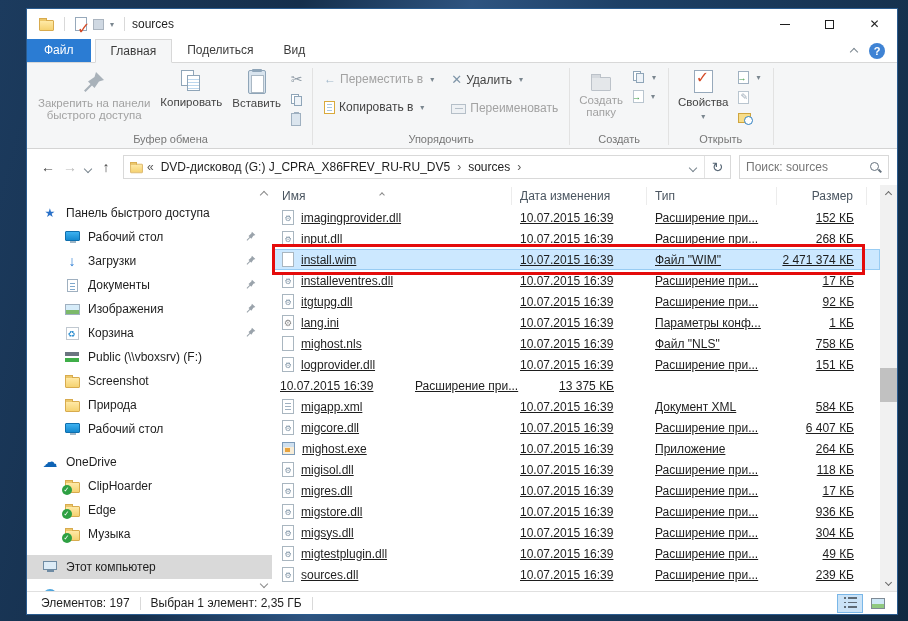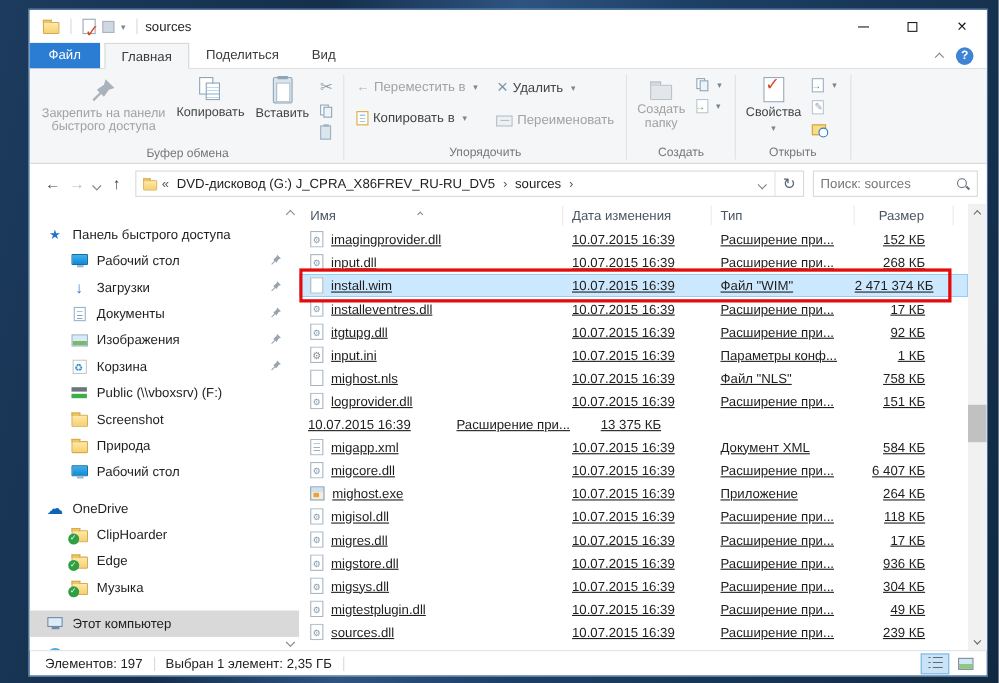--- a/index.html
+++ b/index.html
@@ -134,21 +134,21 @@
 
   
   .filelist { flex:1; position:relative; padding-right:17px; overflow:hidden; }
   .flhead { height:22px; display:flex; align-items:center; color:#4a5560; position:relative; }
   .hcell { border-right:1px solid #ececec; height:18px; display:flex; align-items:center; }
   .sort-caret { position:absolute; left:108px; top:1px; }
   .sort-caret .chev { width:4px; height:4px; border-color:#8a8a8a; }
   .c-name { width:240px; padding-left:10px; display:flex; align-items:center; gap:7px; overflow:hidden; }
   .c-date { width:135px; padding-left:8px; }
   .c-type { width:130px; padding-left:8px; }
-  .c-size { width:90px; text-align:right; padding-right:26px; display:block; }
+  .c-size { width:90px; text-align:right; padding-right:13px; display:block; }
   .frow { height:21px; display:flex; align-items:center; position:relative;text-decoration:underline; }
   .frow .c-name { color:#1e1e1e; }
   .frow span { white-space:nowrap; }
   .frow.selected { background:#cce8ff; box-shadow:inset 0 0 0 1px #98ccf3; }
   .red-box { position:absolute; left:0; top:59px; width:593px; height:31px; border:3px solid #e40b0b; z-index:5; pointer-events:none; }
 
   .fic { width:12px; height:15px; background:#fff; border:1px solid #a9b6c0; position:relative; display:inline-block; flex:none; }
   .fic-dll::after { content:"⚙"; position:absolute; left:0; right:0; bottom:0; text-align:center; font-size:8px; color:#7e93a5; line-height:10px; }
   .fic-ini::after { content:"⚙"; position:absolute; left:0; right:0; top:2px; text-align:center; font-size:9px; color:#8a8a8a; }
   .fic-xml::after { content:""; position:absolute; left:2px; top:3px; width:6px; height:8px; background:repeating-linear-gradient(#9fb0c0 0 1px,transparent 1px 3px); }
@@ -523,21 +523,21 @@
                 <span class="fic fic-dll"></span>
                 <span>itgtupg.dll</span>
               </span>
               <span class="c-date">10.07.2015 16:39</span>
               <span class="c-type">Расширение при...</span>
               <span class="c-size">92 КБ</span>
             </div>
             <div class="frow">
               <span class="c-name">
                 <span class="fic fic-ini"></span>
-                <span>input.ini</span>
+                <span>lang.ini</span>
               </span>
               <span class="c-date">10.07.2015 16:39</span>
               <span class="c-type">Параметры конф...</span>
               <span class="c-size">1 КБ</span>
             </div>
             <div class="frow">
               <span class="c-name">
                 <span class="fic fic-file"></span>
                 <span>mighost.nls</span>
               </span>

